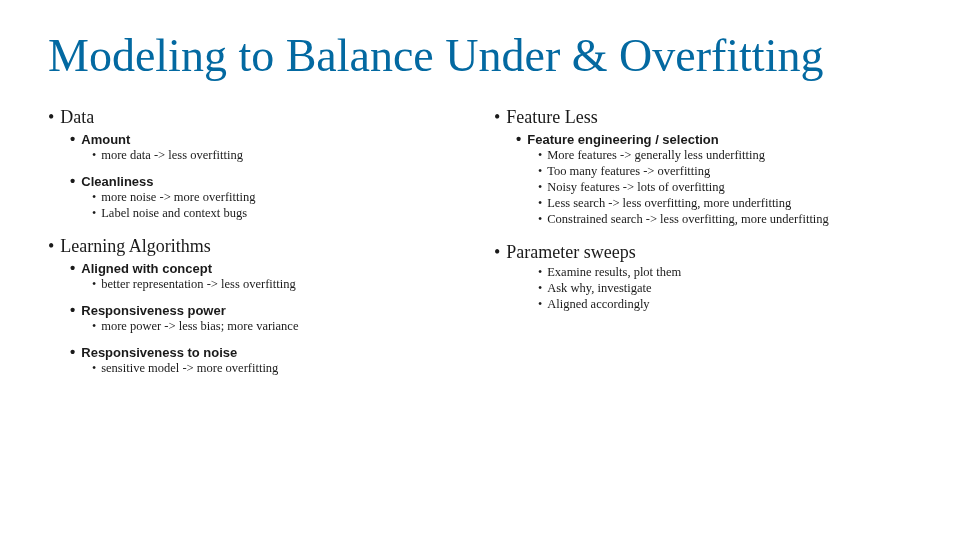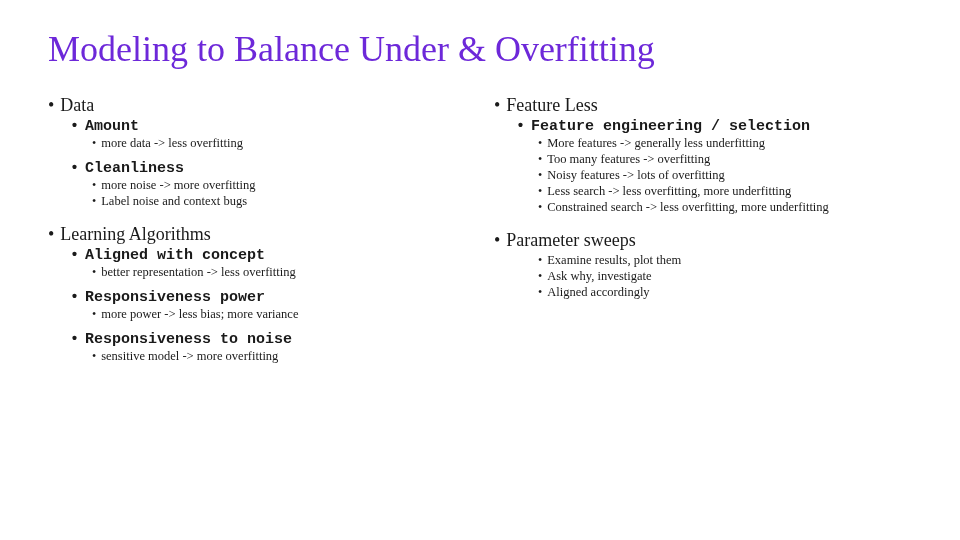--- a/index.html
+++ b/index.html
@@ -19,25 +19,25 @@
 
     .slide {
       width: 960px;
       height: 540px;
       padding: 28px 48px 28px 48px;
       display: flex;
       flex-direction: column;
     }
 
     .title {
-      font-size: 36px;
+      font-size: 46px;
       font-weight: 400;
       font-family: 'Georgia', serif;
       margin-bottom: 24px;
-      color: #6d28d9;
+      color: #0369a1;
       line-height: 1.2;
     }
 
     .content-area {
       display: flex;
       flex-direction: row;
       gap: 28px;
       flex: 1;
       text-align: center;
     }
@@ -65,23 +65,23 @@
       align-items: baseline;
       gap: 6px;
     }
 
     .section-header::before {
       content: '•';
       font-size: 18px;
     }
 
     .subsection-header {
-      font-size: 15px;
+      font-size: 13px;
       font-weight: 700;
-      font-family: Liberation Mono, monospace;
+      font-family: Liberation Sans, sans-serif;
       margin-left: 22px;
       margin-bottom: 1px;
       display: flex;
       align-items: baseline;
       gap: 6px;
     }
 
     .subsection-header::before {
       content: '•';
       font-size: 15px;

